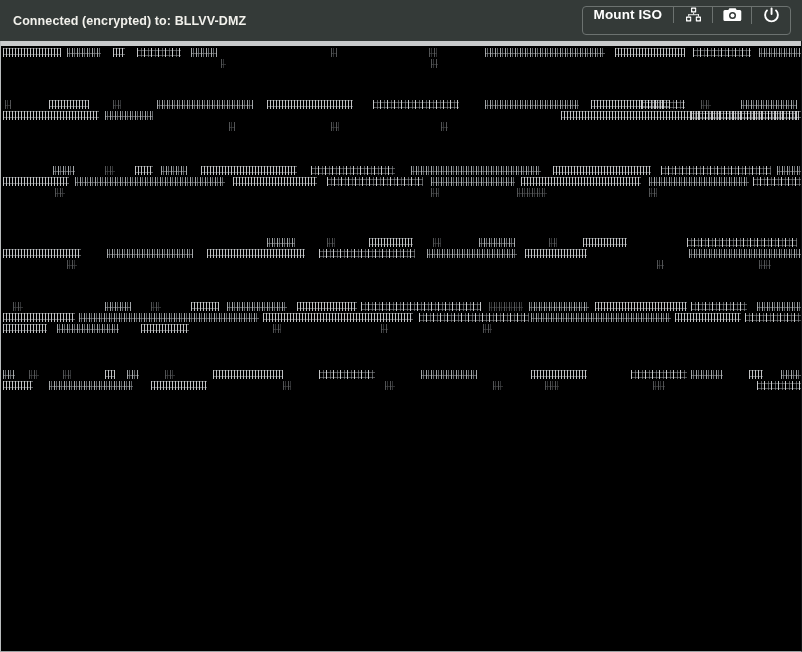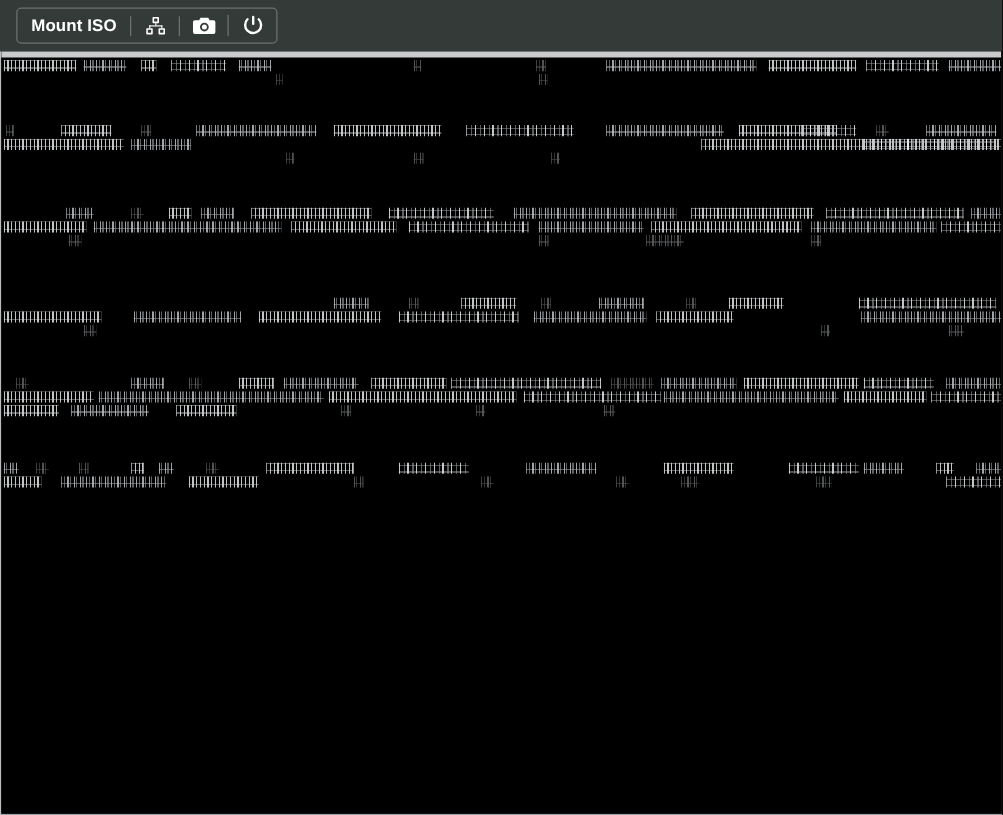--- a/index.html
+++ b/index.html
@@ -43,21 +43,21 @@
     font-size: 12.5px;
     font-weight: bold;
     letter-spacing: 0.1px;
     white-space: nowrap;
     user-select: none;
   }
 
   
   .btn-group {
     display: flex;
-    align-items: center;
+    align-items: flex-start;
     height: 27px;
     border: 1px solid #6c7270;
     border-radius: 4px;
     overflow: hidden;
     background: #343a38;
   }
 
   .btn-group > * {
     display: flex;
     align-items: center;
@@ -180,20 +180,21 @@
     opacity: 0.45;
   }
 </style>
 </head>
 <body>
 
 <div id="app">
 
   <div class="toolbar">
 
+    <div class="conn-title">Connected (encrypted) to: BLLVV-DMZ</div>
 
     <div class="btn-group">
 
       <button class="btn-text">Mount ISO</button>
 
       <button class="btn-icon">
         <span>
           <svg width="17" height="16" viewBox="0 0 17 16" aria-hidden="true">
             <rect x="6" y="0.5" width="5.2" height="5" rx="0.6" fill="#ffffff"></rect>
             <rect x="7.3" y="1.8" width="2.6" height="2.4" rx="0.4" fill="#343a38"></rect>

